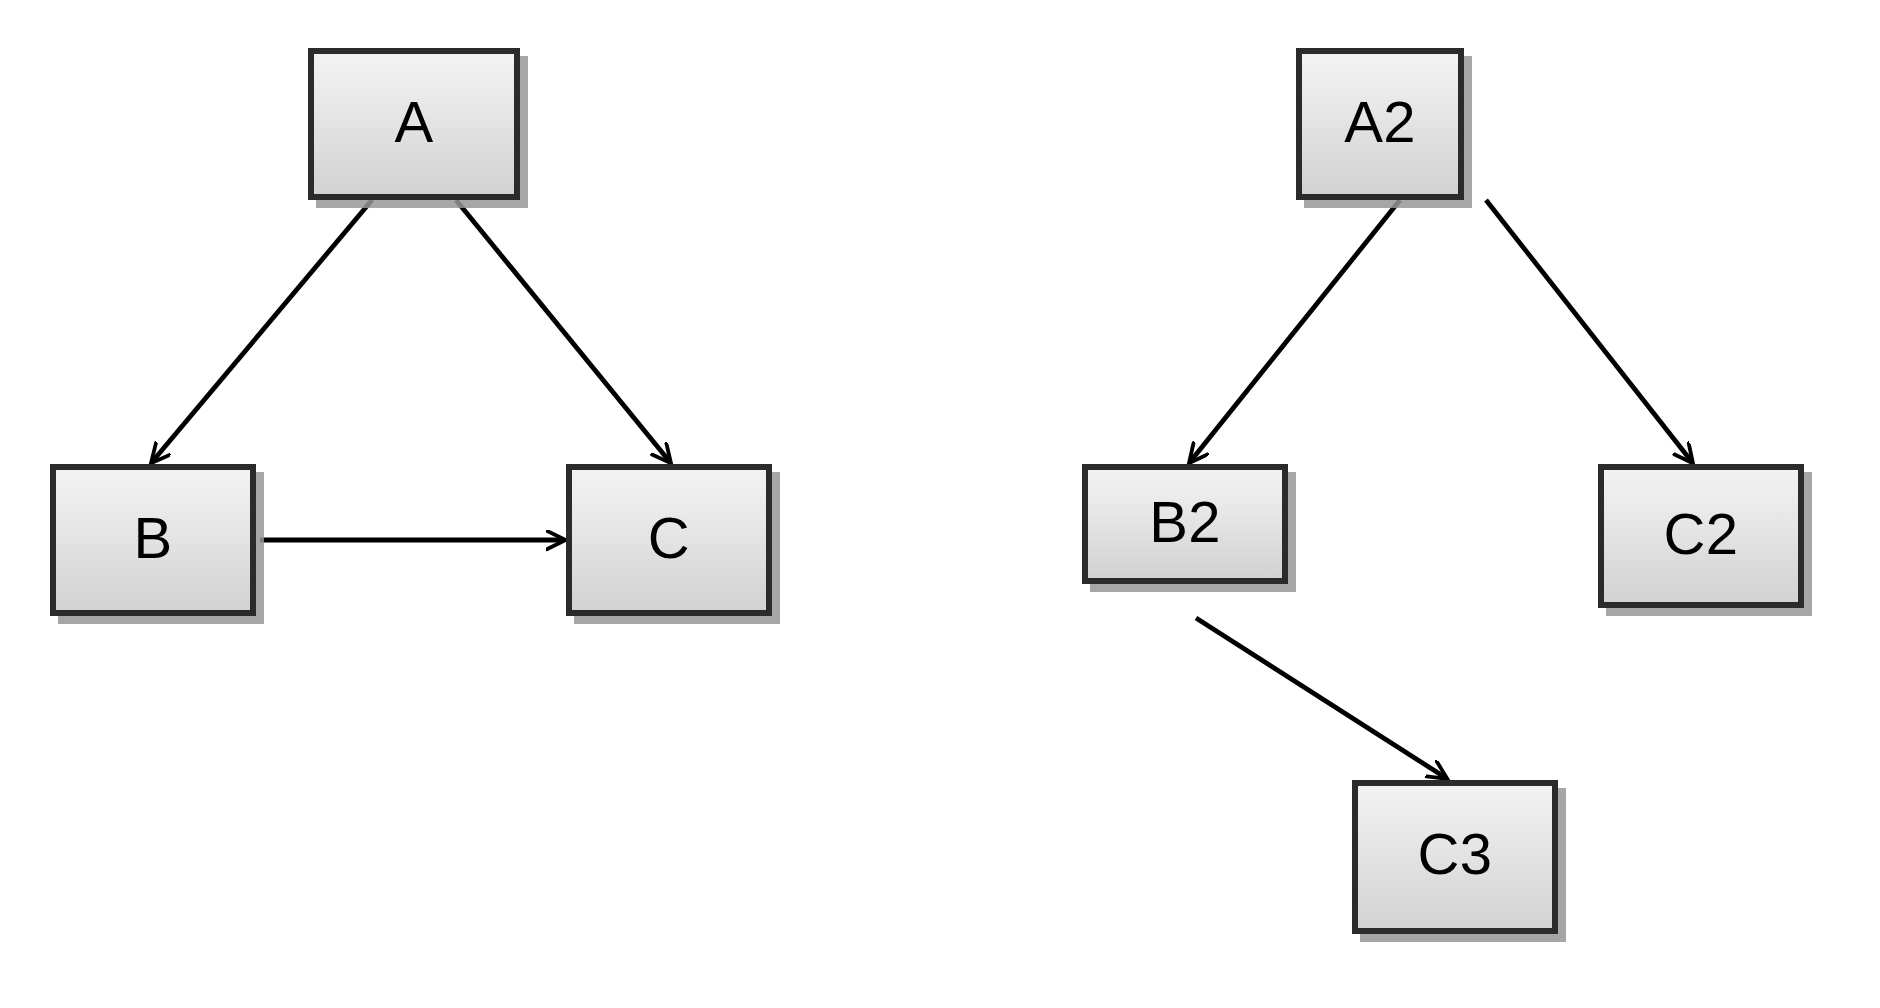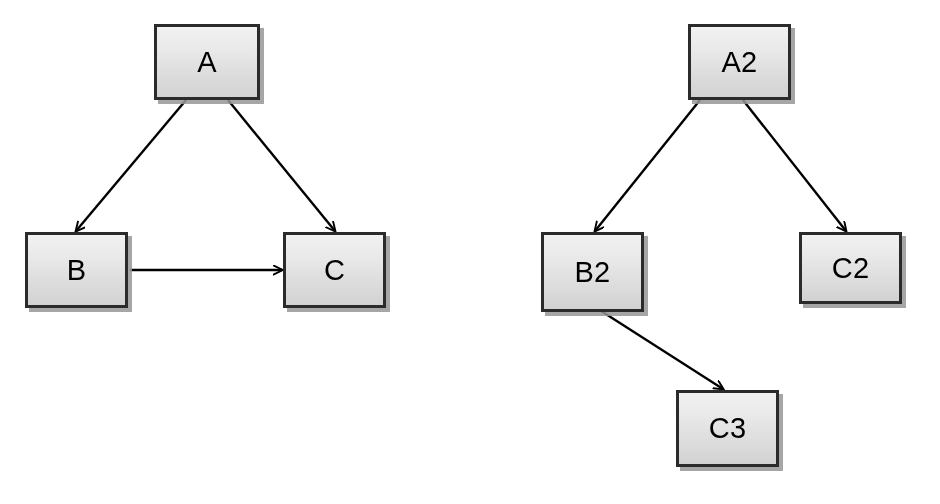--- a/index.html
+++ b/index.html
@@ -73,25 +73,25 @@
   </div>
 
   <div class="node" style="left: 25px; top: 232px; width: 103px; height: 76px;">
     <span class="node-label">B</span>
   </div>
 
   <div class="node" style="left: 283px; top: 232px; width: 103px; height: 76px;">
     <span class="node-label">C</span>
   </div>
 
-  <div class="node" style="left: 688px; top: 24px; width: 103px; height: 76px;">
+  <div class="node" style="left: 648px; top: 24px; width: 84px; height: 76px;">
     <span class="node-label">A2</span>
   </div>
 
-  <div class="node" style="left: 541px; top: 232px; width: 103px; height: 80px; align-items: center;">
+  <div class="node" style="left: 541px; top: 232px; width: 103px; height: 60px; align-items: center;">
     <span class="node-label">B2</span>
   </div>
 
   <div class="node" style="left: 799px; top: 232px; width: 103px; height: 72px;">
     <span class="node-label">C2</span>
   </div>
 
   <div class="node" style="left: 676px; top: 390px; width: 103px; height: 77px; text-align: center;">
     <span class="node-label">C3</span>
   </div>

